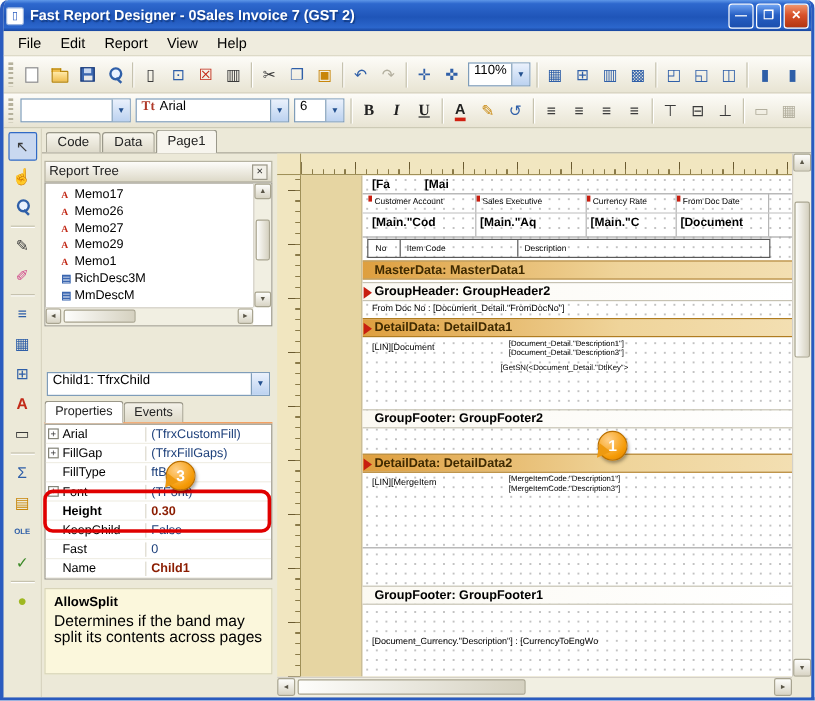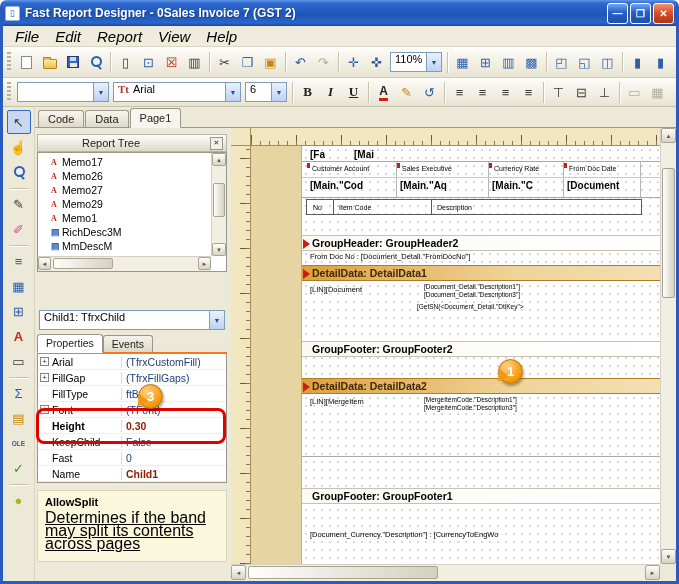--- a/index.html
+++ b/index.html
@@ -10,21 +10,21 @@
   
   .titlebar{position:absolute;top:0;left:-3px;right:-3px;height:26px;background:linear-gradient(180deg,#5E97E8 0%,#2E68CE 12%,#1F55B8 55%,#2B66CC 88%,#17449C 100%);border-radius:7px 7px 0 0;display:flex;align-items:center;padding:0 5px;}
   .appicon{width:15px;height:15px;background:#FFF;border:1px solid #9AB4E0;border-radius:2px;margin-right:5px;color:#2A5BBF;font-size:9px;text-align:center;line-height:13px;}
   .title{color:#FFF;font-weight:bold;font-size:12px;text-shadow:1px 1px 1px #123C86;flex:1;white-space:nowrap;overflow:hidden;}
   .winbtns{display:flex;gap:2px;}
   .wb{width:21px;height:21px;border:1px solid #FFF;border-radius:3px;color:#FFF;font-size:10px;font-weight:bold;display:flex;align-items:center;justify-content:center;background:linear-gradient(180deg,#6FA3F2,#2760C4 45%,#1C4FAE);}
   .wb.close{background:linear-gradient(180deg,#F0966E,#D8512A 45%,#B23410);}
 
   
   .menubar{position:absolute;top:26px;left:0;right:0;height:21px;background:#EFECDE;border-bottom:1px solid #D9D5C2;display:flex;align-items:center;padding-left:4px;}
-  .menu-item{font-size:15px;padding:2px 8px;color:#000;font-style:italic;}
+  .menu-item{font-size:12px;padding:2px 8px;color:#000;}
 
   
   .toolbar{position:absolute;left:0;right:0;background:linear-gradient(180deg,#FDFCF8,#E8E4D3);display:flex;align-items:center;padding-left:2px;}
   .tb1{top:47px;height:31px;border-bottom:1px solid #CFCBB8;}
   .tb2{top:78px;height:29px;border-bottom:1px solid #C6C2AE;}
   .grip{width:4px;height:20px;margin:0 4px 0 2px;background:repeating-linear-gradient(180deg,#B5B19C 0 2px,transparent 2px 4px);}
   .sep{width:1px;height:21px;background:#C6C2AE;box-shadow:1px 0 0 #FFF;margin:0 3px;}
   .tbtn{width:23px;height:23px;display:flex;align-items:center;justify-content:center;border-radius:2px;flex:0 0 auto;}
   .g{font-size:13px;color:#4A4A4A;line-height:1;}
   .c-blue{color:#2F5FA8;} .c-red{color:#C22A18;} .c-or{color:#C8860A;} .c-green{color:#3C8A28;}
@@ -64,21 +64,21 @@
 
   .main{position:absolute;left:32px;right:0;top:0;bottom:0;}
   .tabsrow{position:absolute;top:0;left:0;right:0;height:21px;border-bottom:1px solid #9A988A;display:flex;align-items:flex-end;padding-left:3px;background:#ECE9D8;}
   .vtab{height:17px;line-height:16px;padding:0 9px;font-size:11px;border:1px solid #9A988A;border-bottom:none;border-radius:3px 3px 0 0;background:linear-gradient(#F8F6EE,#DEDACA);margin-right:1px;color:#222;}
   .vtab.active{height:20px;line-height:19px;background:#F7F5EE;margin-bottom:-1px;border-bottom:1px solid #F7F5EE;}
   .body{position:absolute;top:21px;left:0;right:0;bottom:0;}
 
   
   .leftpanel{position:absolute;left:0;top:0;bottom:0;width:196px;background:#ECE9D8;}
   .phead{position:absolute;left:2px;right:4px;height:18px;background:linear-gradient(#FDFCFA,#DDD9C8);border:1px solid #B6B3A2;display:flex;align-items:center;padding:0 3px;font-size:11px;color:#222;}
-  .phead .ttl{flex:1;margin-left:41px;}
+  .phead .ttl{flex:1;}
   .phx{width:13px;height:13px;border:1px solid #9A9788;background:#F2F0E8;font-size:7px;display:flex;align-items:center;justify-content:center;color:#333;}
   .tree-head{top:6px;}
   .tree-body{position:absolute;top:24px;left:2px;right:4px;height:120px;background:#FFF;border:1px solid #9A9788;}
   .tree-items{position:absolute;top:1px;left:1px;right:16px;bottom:16px;overflow:hidden;padding-top:1px;}
   .titem{height:14px;display:flex;align-items:center;padding-left:12px;font-size:10.5px;color:#000;white-space:nowrap;}
   .ticon{width:11px;font-size:8px;font-weight:bold;font-family:"Liberation Serif",serif;}
   .ticon.red{color:#C22A18;} .ticon.blue{color:#3A66B0;font-family:"Liberation Sans",sans-serif;font-size:9px;}
   .tvscroll{position:absolute;top:0;right:0;width:15px;bottom:15px;background:#F1EFE2;border-left:1px solid #D4D0C8;}
   .thscroll{position:absolute;left:0;right:15px;bottom:0;height:15px;background:#F1EFE2;border-top:1px solid #D4D0C8;}
   .sbtn{position:absolute;background:linear-gradient(#FDFDFB,#D8D4C4);border:1px solid #A8A490;border-radius:2px;display:flex;align-items:center;justify-content:center;color:#5A5648;}
@@ -93,21 +93,21 @@
   .oi-grid{position:absolute;top:225px;left:2px;right:4px;height:130px;background:#FFF;border:1px solid #9A9788;overflow:hidden;}
   .orow{height:16px;display:flex;align-items:center;border-bottom:1px solid #F0EEE5;font-size:10.5px;}
   .exp{width:9px;height:9px;border:1px solid #848478;margin:0 2px 0 2px;font-size:8px;line-height:7px;text-align:center;color:#333;background:#FFF;flex:0 0 auto;}
   .exp.noexp{visibility:hidden;}
   .pname{width:71px;flex:0 0 auto;border-right:1px solid #DCD9CC;color:#000;padding-left:1px;white-space:nowrap;overflow:hidden;}
   .pval{flex:1;padding-left:4px;color:#1C3F7A;white-space:nowrap;overflow:hidden;}
   .b-name{font-weight:bold;} .b-val{font-weight:bold;color:#8B1C00;}
 
   .hintbox{position:absolute;top:362px;left:2px;right:4px;height:72px;background:#FBF7DC;border:1px solid #D8D4B8;padding:5px 7px;}
   .hint-title{font-size:11px;font-weight:bold;color:#000;margin-bottom:3px;}
-  .hint-text{font-size:16px;color:#000;line-height:13px;text-decoration:underline;}
+  .hint-text{font-size:13px;color:#000;line-height:13px;}
 
   .redbox{position:absolute;left:1px;width:190px;top:280px;height:36px;border:3px solid #E00000;border-radius:8px;z-index:60;pointer-events:none;}
   .badge{position:absolute;width:25px;height:25px;border-radius:50%;background:radial-gradient(circle at 35% 28%,#FFD089,#F59B07 65%,#D87E00);border:1px solid #B96F00;color:#FFF;font-weight:bold;font-size:13px;text-align:center;line-height:24px;box-shadow:1px 2px 3px rgba(0,0,0,.35);z-index:70;}
   .badge::after{content:"";position:absolute;left:-6px;bottom:-5px;border:6px solid transparent;border-top:11px solid #EE9A10;transform:rotate(38deg);z-index:-1;}
   .badge3{left:103px;top:256px;}
 
   
   .design{position:absolute;left:196px;right:0;top:0;bottom:0;background:#ECE9D8;}
   .rcorner{position:absolute;left:0;top:0;width:20px;height:18px;background:#F1E6C0;border-right:1px solid #A09058;border-bottom:1px solid #A09058;}
   .hruler{position:absolute;left:20px;top:0;right:16px;height:18px;background-color:#F1E6C0;border-bottom:1px solid #A09058;
@@ -540,20 +540,21 @@
               <span class="pline" style="top:51px;"></span>
 
               <div class="tablebox">
                 <span class="cdiv" style="left:26px;"></span>
                 <span class="cdiv" style="left:124px;"></span>
                 <span class="memo m7" style="left:6px;top:4px;">No</span>
                 <span class="memo m7" style="left:32px;top:4px;">Item Code</span>
                 <span class="memo m7" style="left:130px;top:4px;">Description</span>
               </div>
 
+              <div class="bandcap band-orange" style="top:71px;"><span>MasterData: MasterData1</span></div>
 
               <div class="bandcap band-plain" style="top:89px;"><span class="flag"></span><span>GroupHeader: GroupHeader2</span></div>
               <span class="memo m8" style="left:8px;top:107px;">From Doc No : [Document_Detail."FromDocNo"]</span>
 
               <div class="bandcap band-orange" style="top:119px;"><span class="flag"></span><span>DetailData: DetailData1</span></div>
               <span class="memo m8" style="left:8px;top:140px;">[LIN][Document</span>
               <span class="memo m65" style="left:122px;top:137px;">[Document_Detail."Description1"]</span>
               <span class="memo m65" style="left:122px;top:145px;">[Document_Detail."Description3"]</span>
               <span class="memo m65" style="left:115px;top:157px;">[GetSN(&lt;Document_Detail."DtlKey"&gt;</span>
 

